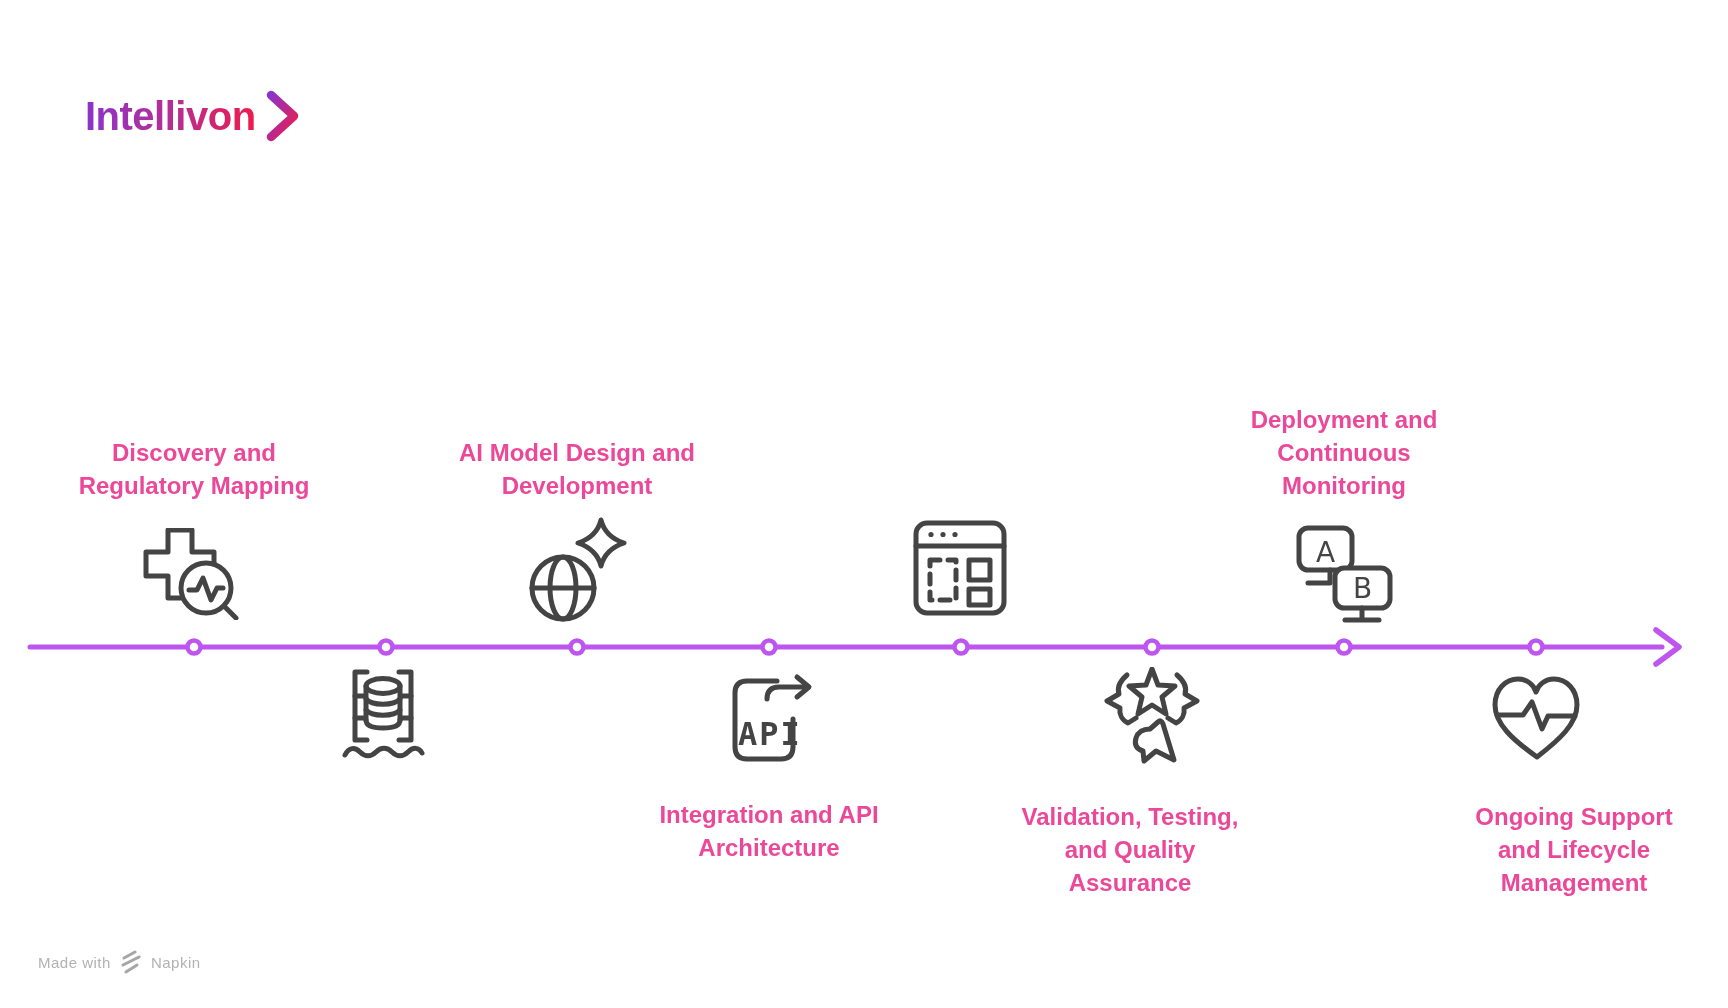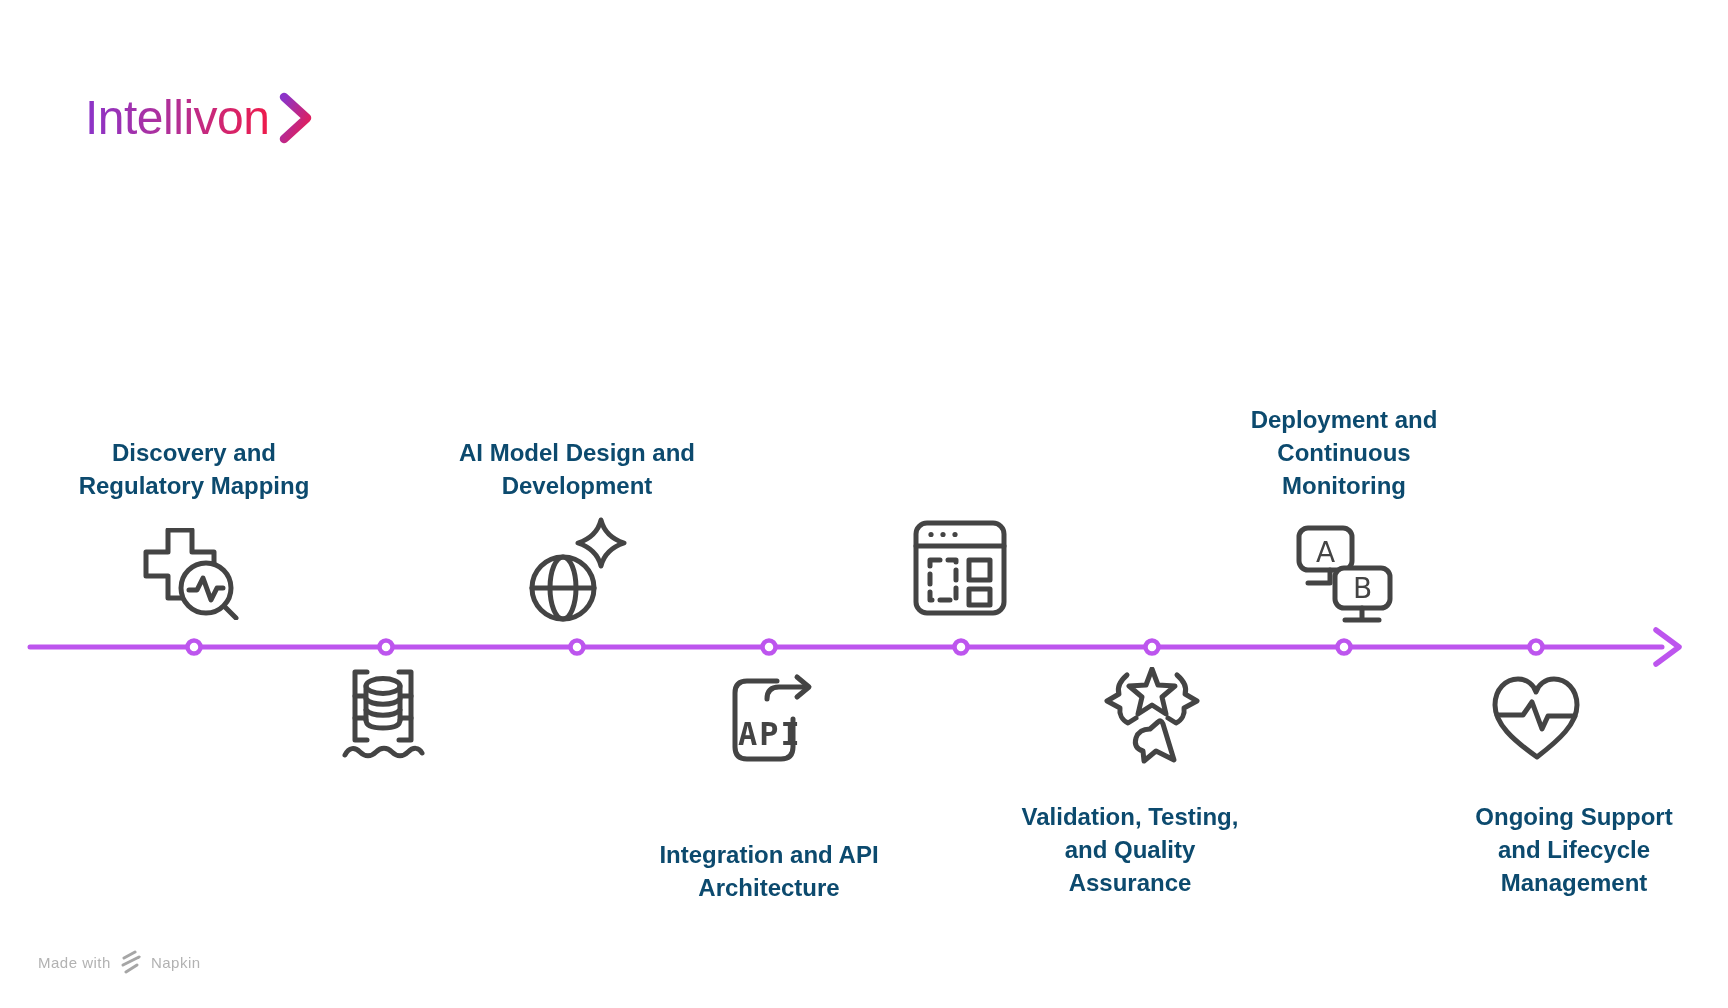--- a/index.html
+++ b/index.html
@@ -1,27 +1,27 @@
 <!DOCTYPE html>
 <html><head>
 <meta charset="utf-8">
 <style>
   html,body{margin:0;padding:0;background:#fff;}
   .canvas{position:relative;width:1728px;height:1008px;background:#ffffff;overflow:hidden;
           font-family:"Liberation Sans", sans-serif;}
 
   
   .logo{position:absolute;left:85px;top:90px;display:flex;align-items:center;gap:10px;}
-  .logo-text{font-size:48px;font-weight:400;letter-spacing:-0.5px;
+  .logo-text{font-size:40px;font-weight:700;letter-spacing:-0.5px;
              background:linear-gradient(90deg,#8b34c9 0%,#b62f92 52%,#ee1b4b 100%);
              -webkit-background-clip:text;background-clip:text;color:transparent;}
 
   
   .m-label{position:absolute;width:300px;text-align:center;font-weight:700;font-size:24px;
-           line-height:33px;color:#0c4a6e;white-space:pre-line;}
+           line-height:33px;color:#ec4899;white-space:pre-line;}
 
   
   .m-icon{position:absolute;}
   .m-icon *{vector-effect:none;}
 
   
   .timeline-svg{position:absolute;left:0;top:617px;}
 
   
   .footer{position:absolute;left:38px;top:950px;display:flex;align-items:center;gap:9px;
@@ -59,21 +59,21 @@
   </svg>
 
   <div class="m-label" style="left:427px;bottom:506px;">AI Model Design and
 Development</div>
   <div class="m-label" style="left:44px;bottom:506px;">Discovery and
 Regulatory Mapping</div>
   <div class="m-label" style="left:1194px;bottom:506px;">Deployment and
 Continuous
 Monitoring</div>
 
-  <div class="m-label" style="left:619px;top:798px;margin-top:40px;">Integration and API
+  <div class="m-label" style="left:619px;top:798px;">Integration and API
 Architecture</div>
   <div class="m-label" style="left:980px;top:800px;">Validation, Testing,
 and Quality
 Assurance</div>
   <div class="m-label" style="left:1424px;top:800px;">Ongoing Support
 and Lifecycle
 Management</div>
 
   <svg class="m-icon" style="left:142px;top:528px;" width="100" height="92" viewBox="0 0 100 92" fill="none" stroke="#444444" stroke-width="5" stroke-linecap="round" stroke-linejoin="round">
     <path d="M26 2 H50 V24 H72 V48 H50 V70 H26 V48 H4 V24 H26 Z"></path>

